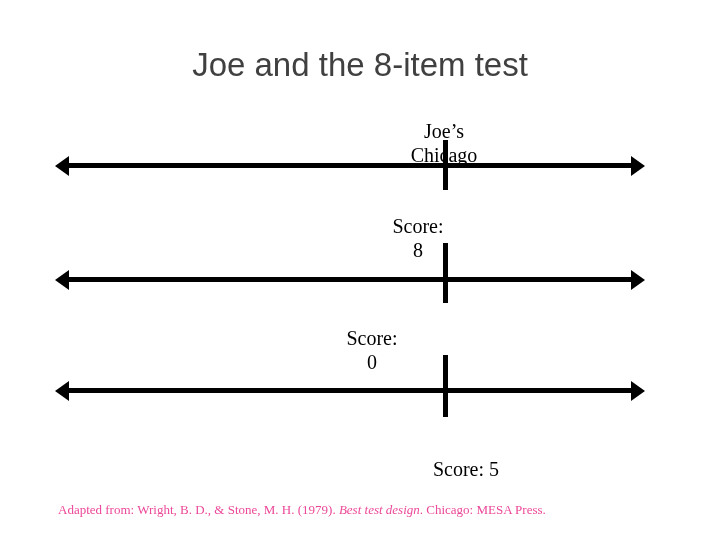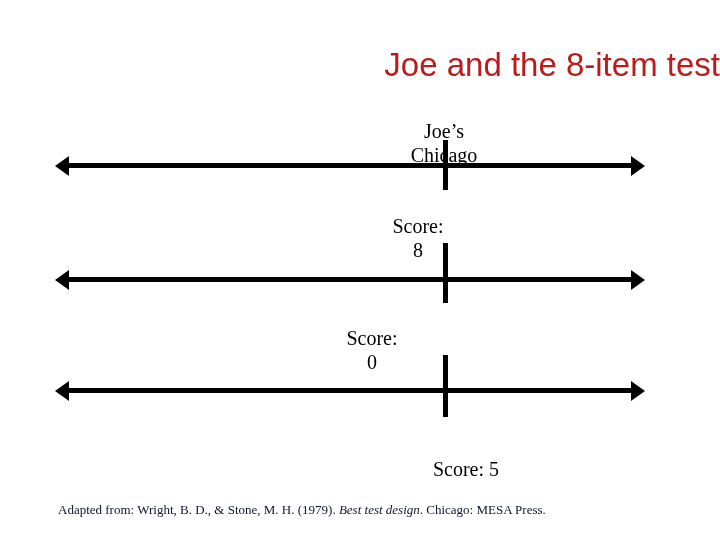--- a/index.html
+++ b/index.html
@@ -16,24 +16,24 @@
   .slide {
     position: relative;
     width: 720px;
     height: 540px;
   }
   .title {
     position: absolute;
     left: 0;
     top: 46px;
     width: 720px;
-    text-align: right;
+    text-align: center;
     font-family: "Liberation Sans", sans-serif;
     font-size: 33px;
-    color: #b91c1c;
+    color: #404040;
     letter-spacing: 0px;
   }
 
   
   .arrow-row {
     position: absolute;
     height: 20px;
   }
   .arrow-line {
     position: absolute;
@@ -76,21 +76,21 @@
     line-height: 1.18;
   }
 
   .caption {
     position: absolute;
     left: 58px;
     top: 502px;
     width: 610px;
     font-family: "Liberation Serif", serif;
     font-size: 13px;
-    color: #0f172a;
+    color: #ec4899;
     white-space: nowrap;
   }
   .caption .it {
     font-style: italic;
   }
 </style>
 </head>
 <body>
 
 <div class="slide">

